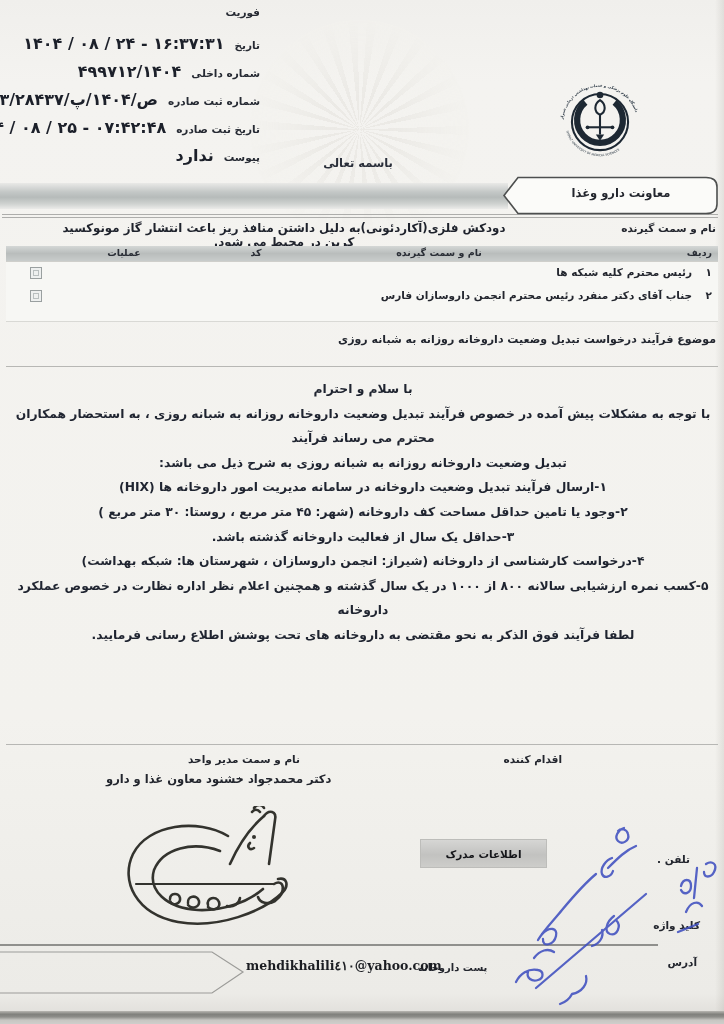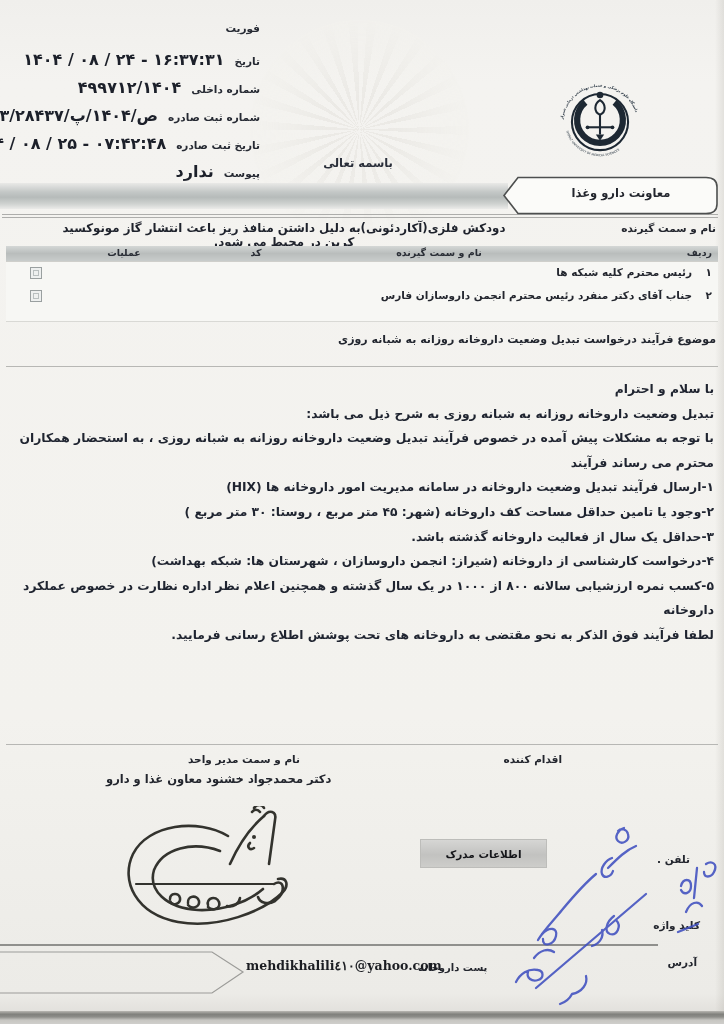--- a/index.html
+++ b/index.html
@@ -18,21 +18,21 @@
   .scan-right-shade { right:0; top:0; width:9px; height:100%; background:linear-gradient(90deg, rgba(0,0,0,0) 0%, rgba(120,115,105,.14) 100%); }
   .scan-bottom-edge { left:0; top:1011px; width:100%; height:13px; background:linear-gradient(180deg,#b9b7b2 0%, #80807c 25%, #8d8d89 45%, #c7c6c2 70%, #cfcecb 100%); }
 
   
   .watermark { left:252px; top:22px; width:215px; height:215px; border-radius:50%; opacity:.55; z-index:0;
     background:repeating-conic-gradient(from 4deg, rgba(176,171,160,.28) 0deg 5deg, rgba(0,0,0,0) 5deg 14deg); }
   .watermark::after { content:""; position:absolute; inset:-2px; border-radius:50%;
     background:radial-gradient(circle, rgba(243,242,238,.2) 22%, rgba(243,242,238,.75) 52%, #f3f2ee 72%); }
 
   
-  .meta { left:4px; top:22px; width:256px; z-index:2;text-align:center; }
+  .meta { left:4px; top:6px; width:256px; z-index:2;text-align:center; }
   .meta-row { display:flex; direction:rtl; align-items:baseline; height:28px; gap:10px; padding-left:2px; }
   .m-label { font-weight:bold; font-size:10.5px; color:#262a33; white-space:nowrap; }
   .m-val { font-weight:bold; font-size:16px; color:#1c202a; white-space:nowrap; letter-spacing:.3px; }
 
   
   .logo { left:548px; top:72px; width:104px; height:96px; z-index:1; }
 
   
   .besmele { left:296px; top:156px; width:124px; text-align:center; font-weight:bold; font-size:11.5px; color:#2a2f3a; z-index:2; }
   .band { left:0; top:183px; width:508px; height:26px; z-index:1;
@@ -52,21 +52,21 @@
   .th { position:absolute; top:1px; font-weight:bold; font-size:9.5px; color:#2a2e36; }
   .tbl-row { position:relative; height:23px; }
   .row-idx { position:absolute; right:6px; top:4px; font-size:10.5px; font-weight:bold; }
   .row-name { position:absolute; right:26px; top:4px; font-size:10.5px; font-weight:bold; direction:rtl; }
   .op-icon { position:absolute; left:24px; top:5px; width:12px; height:12px; border:1px solid #9aa0a0; background:#eef0ef; }
   .op-icon::after { content:""; position:absolute; inset:2px; border:1px solid #b9bfbf; }
 
   
   .subject { right:8px; top:333px; font-weight:bold; font-size:11px; color:#22262f; direction:rtl; z-index:2; }
   .rule { left:6px; width:712px; height:1px; background:#b7b7b4; z-index:1; }
-  .body-block { left:12px; right:10px; top:377px; direction:rtl; text-align:right; z-index:2; }
+  .body-block { left:12px; right:10px; top:377px; direction:rtl; text-align:center; z-index:2; }
   .body-line { font-weight:bold; font-size:12.3px; line-height:24.6px; color:#1f2430; }
 
   
   .lbl-b { font-weight:bold; font-size:10.5px; direction:rtl; z-index:2; }
   .signer { left:106px; top:772px; font-weight:bold; font-size:11.5px; direction:rtl; z-index:2; }
   .sig-svg { left:78px; top:806px; z-index:3; }
   .doc-info { left:420px; top:839px; width:127px; height:29px; display:flex; align-items:center; justify-content:center;
     background:linear-gradient(180deg,#d6d6d4 0%, #c2c2c0 55%, #cdcdca 100%); border:1px solid #bdbdba;
     font-weight:bold; font-size:10.5px; color:#15161a; z-index:2; cursor:pointer; }
   .line2 { left:0; top:944px; width:658px; height:2px; background:#90908d; z-index:1; }
@@ -158,22 +158,22 @@
       <span class="row-name nw">جناب آقای دکتر منفرد رئیس محترم انجمن داروسازان فارس</span>
       <span class="op-icon"></span>
     </div>
   </div>
 
   <div class="abs subject nw">موضوع فرآیند درخواست تبدیل وضعیت داروخانه روزانه به شبانه روزی</div>
   <div class="abs rule" style="top:366px"></div>
 
   <div class="abs body-block">
     <div class="body-line">با سلام و احترام</div>
+    <div class="body-line">با توجه به مشکلات پیش آمده در خصوص فرآیند تبدیل وضعیت داروخانه روزانه به شبانه روزی ، به استحضار همکاران محترم می رساند فرآیند</div>
     <div class="body-line">تبدیل وضعیت داروخانه روزانه به شبانه روزی به شرح ذیل می باشد:</div>
-    <div class="body-line">با توجه به مشکلات پیش آمده در خصوص فرآیند تبدیل وضعیت داروخانه روزانه به شبانه روزی ، به استحضار همکاران محترم می رساند فرآیند</div>
     <div class="body-line">۱-ارسال فرآیند تبدیل وضعیت داروخانه در سامانه مدیریت امور داروخانه ها (HIX)</div>
     <div class="body-line">۲-وجود یا تامین حداقل مساحت کف داروخانه (شهر: ۴۵ متر مربع ، روستا: ۳۰ متر مربع )</div>
     <div class="body-line">۳-حداقل یک سال از فعالیت داروخانه گذشته باشد.</div>
     <div class="body-line">۴-درخواست کارشناسی از داروخانه (شیراز: انجمن داروسازان ، شهرستان ها: شبکه بهداشت)</div>
     <div class="body-line">۵-کسب نمره ارزشیابی سالانه ۸۰۰ از ۱۰۰۰ در یک سال گذشته و همچنین اعلام نظر اداره نظارت در خصوص عملکرد داروخانه</div>
     <div class="body-line">لطفا فرآیند فوق الذکر به نحو مقتضی به داروخانه های تحت پوشش اطلاع رسانی فرمایید.</div>
   </div>
 
   <div class="abs rule" style="top:744px"></div>
   <div class="abs lbl-b nw" style="right:162px; top:753px">اقدام کننده</div>

